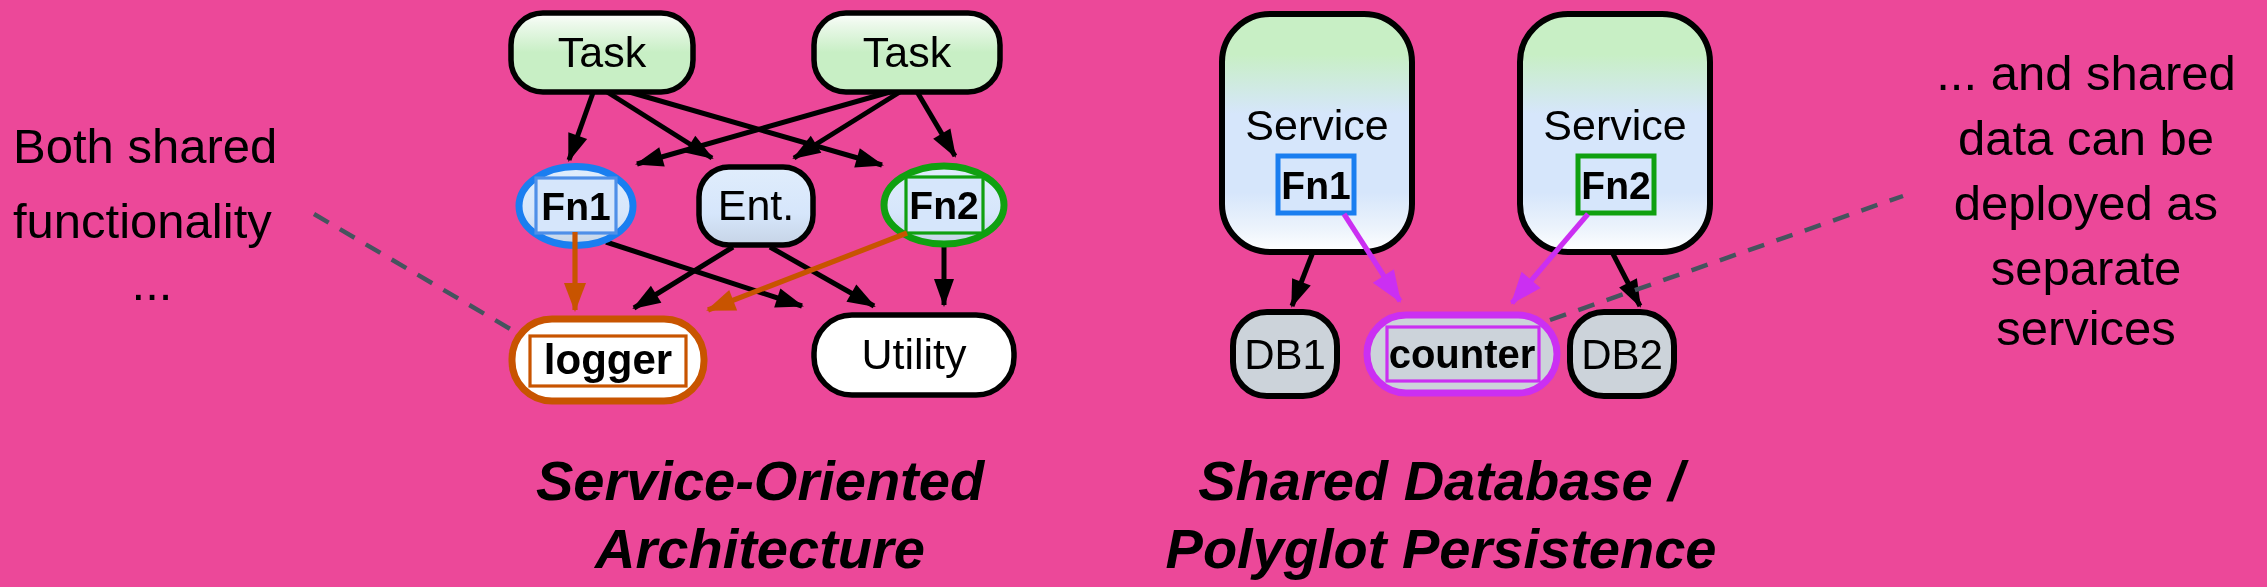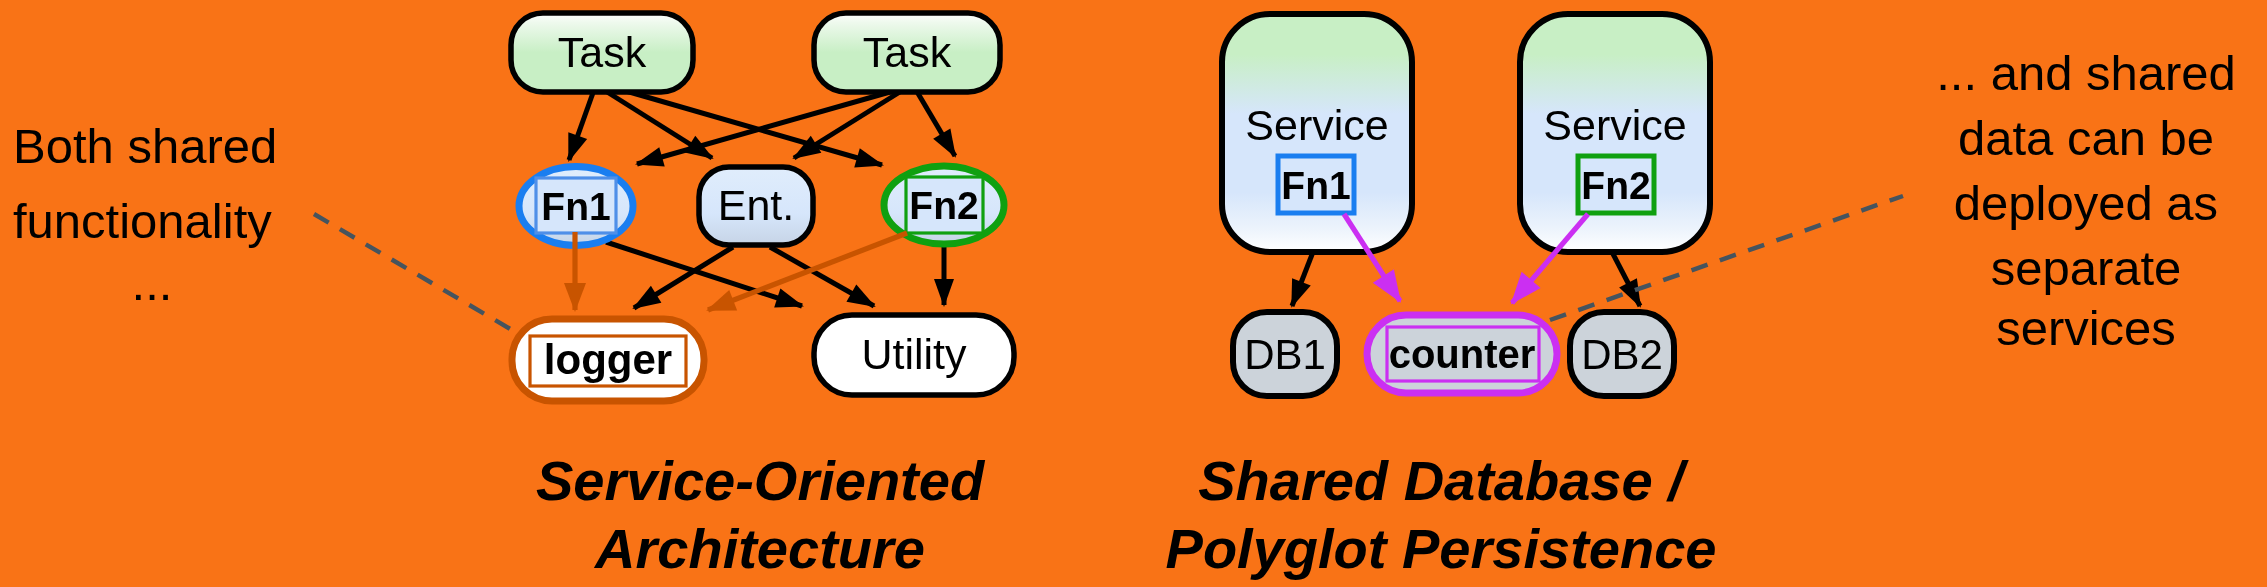--- a/index.html
+++ b/index.html
@@ -1,19 +1,19 @@
 <!DOCTYPE html>
 <html><head>
 <meta charset="utf-8">
 <style>
   html,body{margin:0;padding:0;background:#ffffff;}
   .stage{
     position:relative;
     width:2267px;height:587px;
-    background:#f97316;
+    background:#ec4899;
     font-family:"Liberation Sans", sans-serif;
     overflow:hidden;
   }
   svg{display:block;}
   text{fill:#000000;}
   .t-node   {font-size:43px; text-anchor:middle;}
   .t-node-s {font-size:42px; text-anchor:middle;}
   .t-fn     {font-size:39px; font-weight:bold; text-anchor:middle;}
   .t-logger {font-size:42px; font-weight:bold; text-anchor:middle;}
   .t-counter{font-size:40px; font-weight:bold; text-anchor:middle;}

